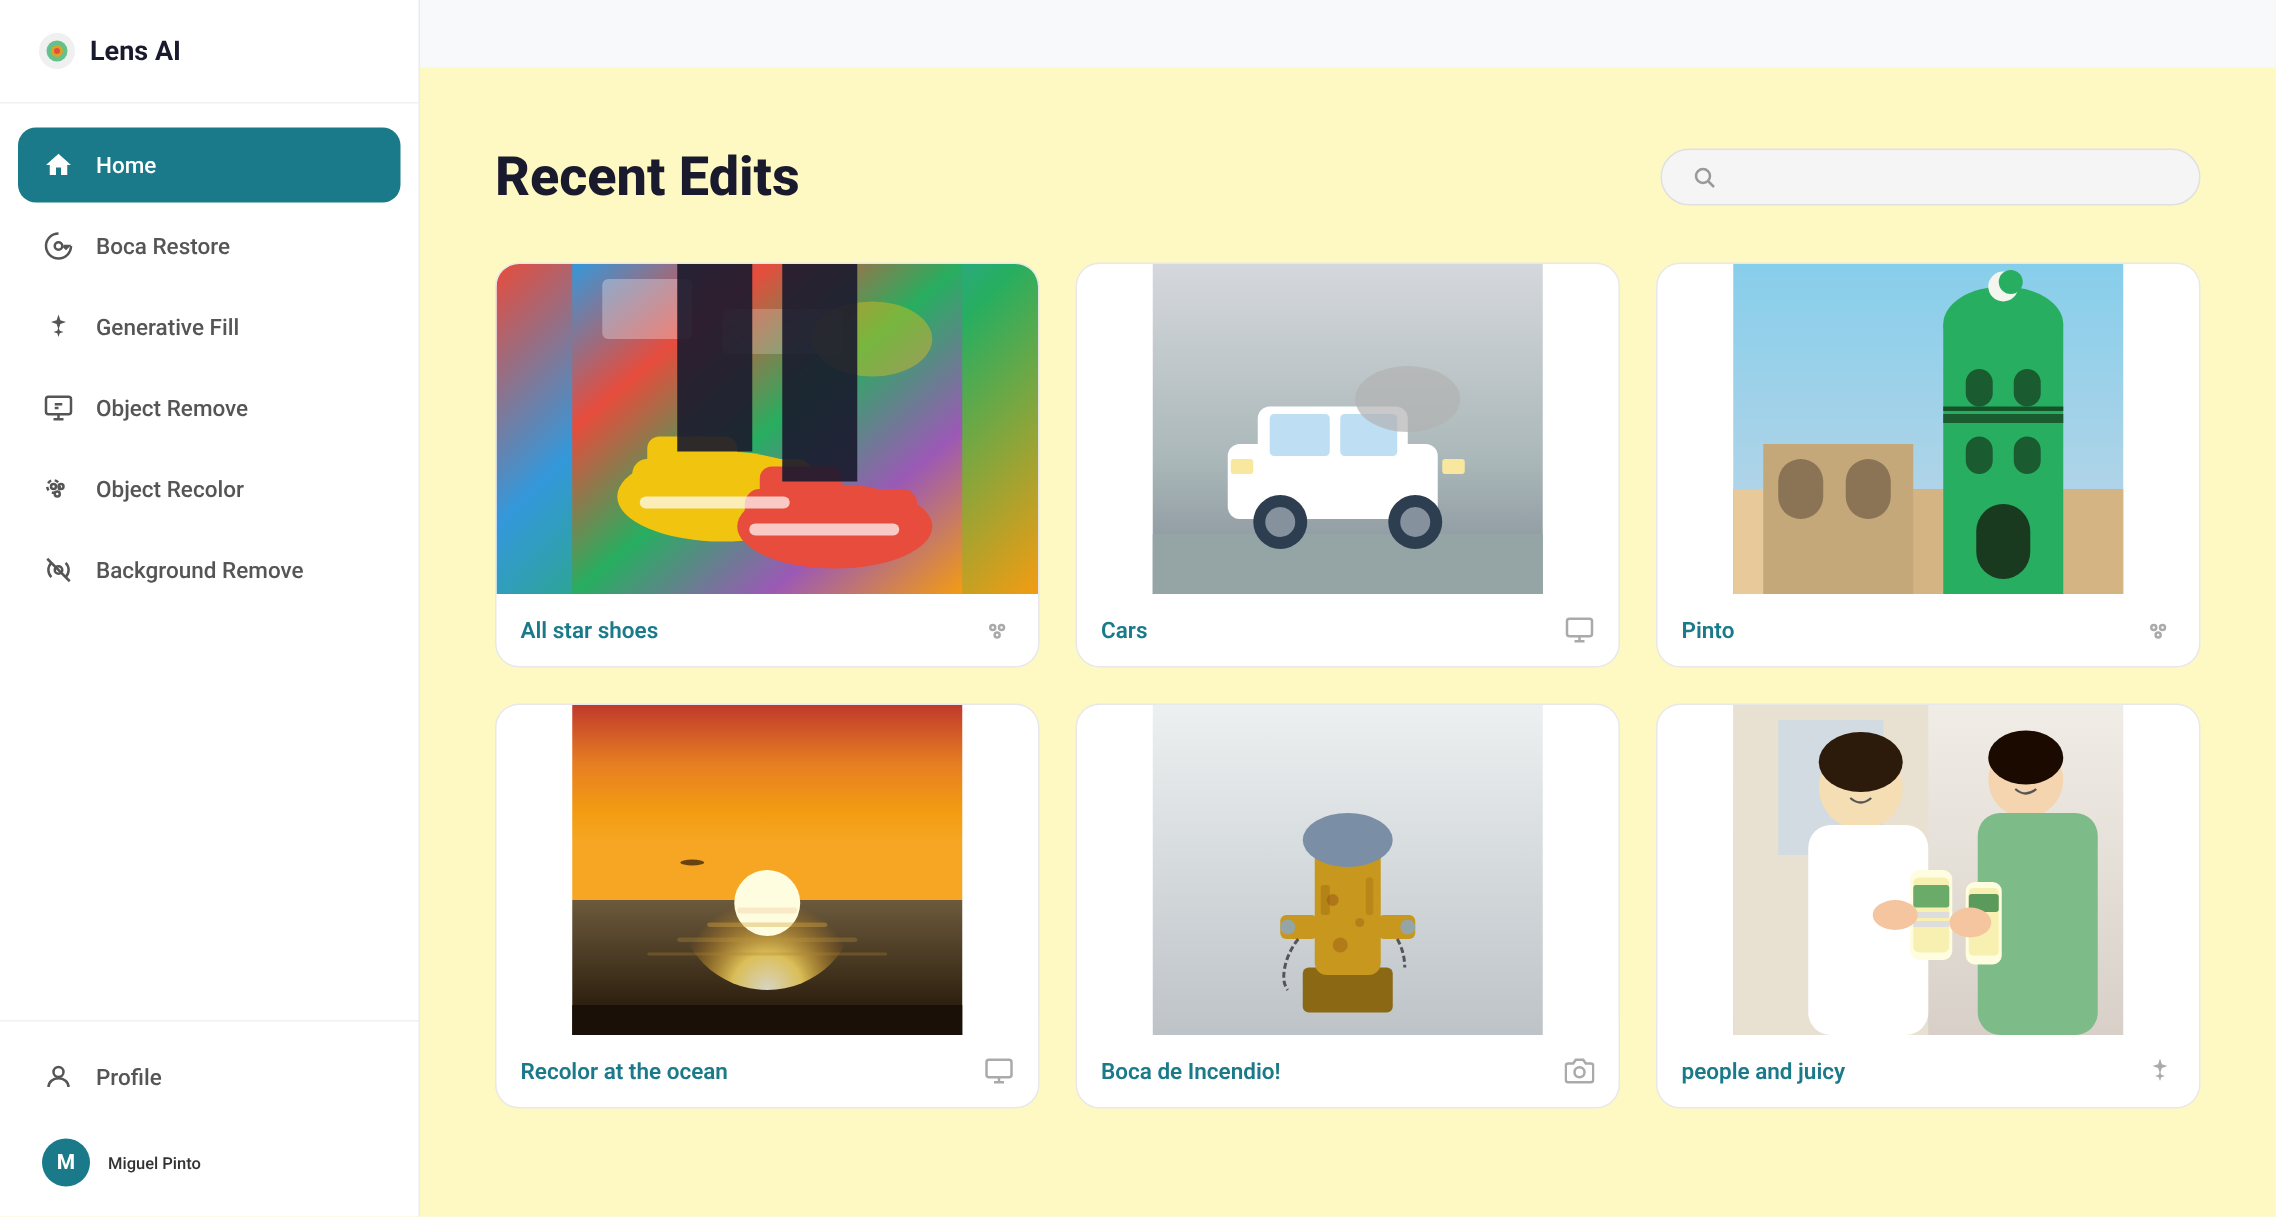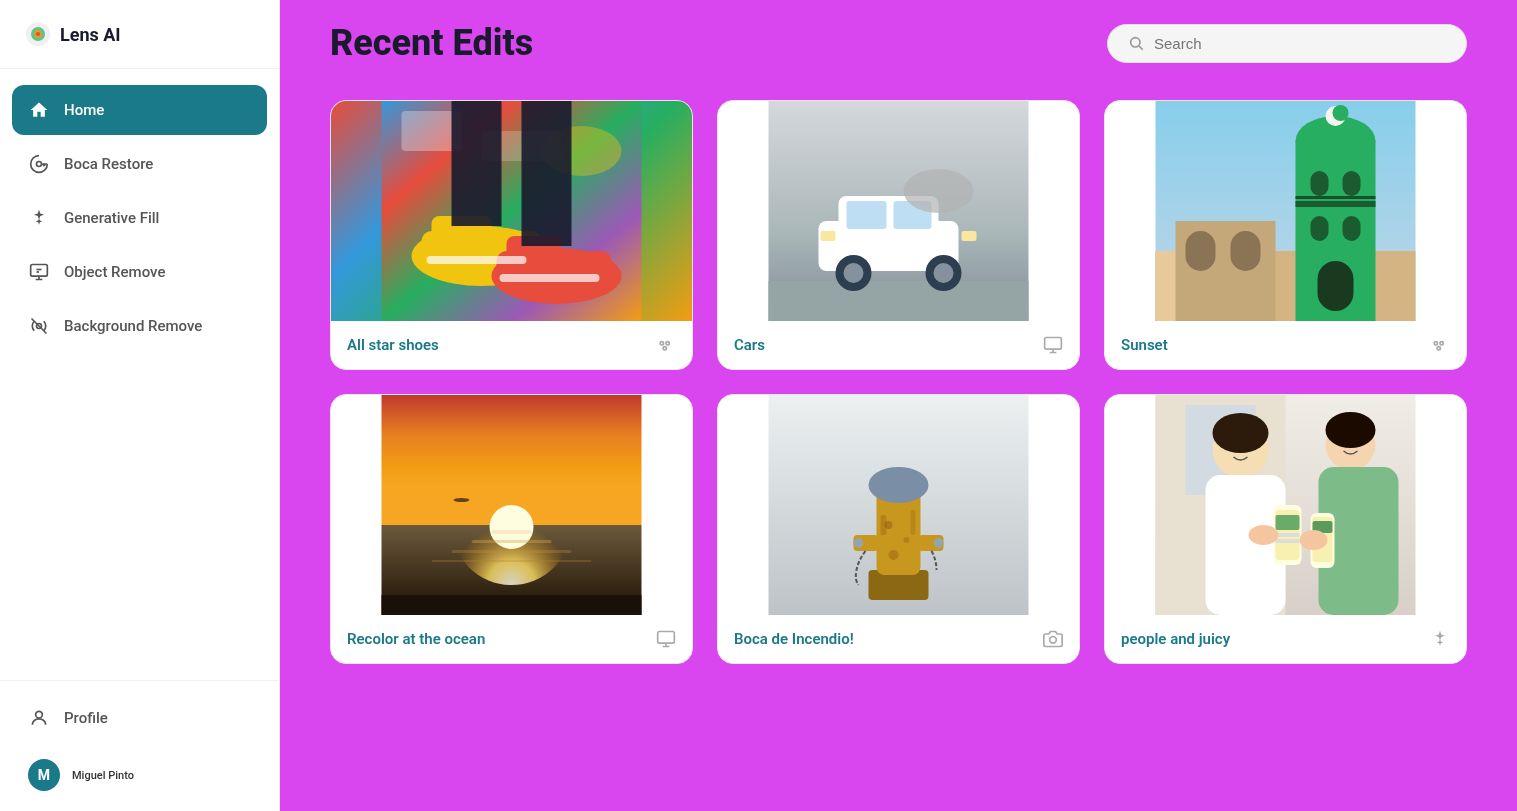--- a/index.html
+++ b/index.html
@@ -104,23 +104,24 @@
       align-items: center;
       justify-content: center;
       font-weight: 700;
       font-size: 14px;
       flex-shrink: 0;
     }
 
     
     .main {
       flex: 1;
-      background: #d946ef;
+      background: #fef9c3;
       overflow-y: auto;
-      padding: 22px 50px;
+      padding: 52px 50px;
+      margin-top: 45px;
     }
 
     .main-header {
       display: flex;
       align-items: center;
       justify-content: space-between;
       margin-bottom: 36px;
     }
 
     .page-title {
@@ -250,20 +251,31 @@
         <svg width="20" height="20" viewBox="0 0 24 24" fill="none" stroke="currentColor" stroke-width="2">
             <rect x="2" y="3" width="20" height="14" rx="2"></rect>
             <path d="M8 21h8M12 17v4"></path>
             <line x1="9" y1="9" x2="15" y2="9"></line>
             <line x1="9" y1="12" x2="12" y2="12"></line>
           </svg>
       </span>
       <span>Object Remove</span>
     </div>
 
+    <div class="nav-item">
+      <span class="nav-icon">
+        <svg width="20" height="20" viewBox="0 0 24 24" fill="none" stroke="currentColor" stroke-width="2">
+            <circle cx="8" cy="10" r="2"></circle>
+            <circle cx="14" cy="10" r="2"></circle>
+            <circle cx="11" cy="16" r="2"></circle>
+            <circle cx="8" cy="10" r="5" stroke-dasharray="3 3"></circle>
+          </svg>
+      </span>
+      <span>Object Recolor</span>
+    </div>
 
     <div class="nav-item">
       <span class="nav-icon">
         <svg width="20" height="20" viewBox="0 0 24 24" fill="none" stroke="currentColor" stroke-width="2">
             <circle cx="12" cy="12" r="3"></circle>
             <path d="M6.3 6.3a8 8 0 0 0 0 11.4M17.7 6.3a8 8 0 0 1 0 11.4"></path>
             <path d="M3 3l18 18"></path>
           </svg>
       </span>
       <span>Background Remove</span>
@@ -294,21 +306,20 @@
 
 <main class="main">
   <div class="main-header">
     <h1 class="page-title">Recent Edits</h1>
 
     <div class="search-bar">
       <svg class="search-icon" width="16" height="16" viewBox="0 0 24 24" fill="none" stroke="#999" stroke-width="2.5">
           <circle cx="11" cy="11" r="7"></circle>
           <line x1="16.5" y1="16.5" x2="22" y2="22"></line>
         </svg>
-      <input type="text" placeholder="Search" style="">
     </div>
   </div>
 
   <div class="image-grid">
 
     <div class="image-card">
       <div class="img-placeholder shoes-bg" style="height:220px;position:relative;overflow:hidden;">
         <svg width="100%" height="100%" viewBox="0 0 260 220" xmlns="http://www.w3.org/2000/svg" style="position:absolute;top:0;left:0;">
           <defs>
             <linearGradient id="bg1" x1="0%" y1="0%" x2="100%" y2="100%">
@@ -422,21 +433,21 @@
           <rect x="140" y="95" width="80" height="3" fill="#145228"></rect>
 
           <rect x="162" y="160" width="36" height="50" rx="18" fill="#1a3a20"></rect>
 
           <rect x="20" y="120" width="100" height="100" fill="#c4a87a"></rect>
           <rect x="30" y="130" width="30" height="40" rx="15" fill="#8B7355"></rect>
           <rect x="75" y="130" width="30" height="40" rx="15" fill="#8B7355"></rect>
         </svg>
       </div>
       <div class="image-card-footer">
-        <span class="image-card-title">Sunset</span>
+        <span class="image-card-title">Pinto</span>
         <svg class="card-icon" width="20" height="20" viewBox="0 0 24 24" fill="none" stroke="#aaa" stroke-width="2">
             <circle cx="7" cy="10" r="2"></circle>
             <circle cx="14" cy="10" r="2"></circle>
             <circle cx="10.5" cy="16" r="2"></circle>
           </svg>
       </div>
     </div>
 
     <div class="image-card">
       <div style="height:220px;position:relative;overflow:hidden;">

